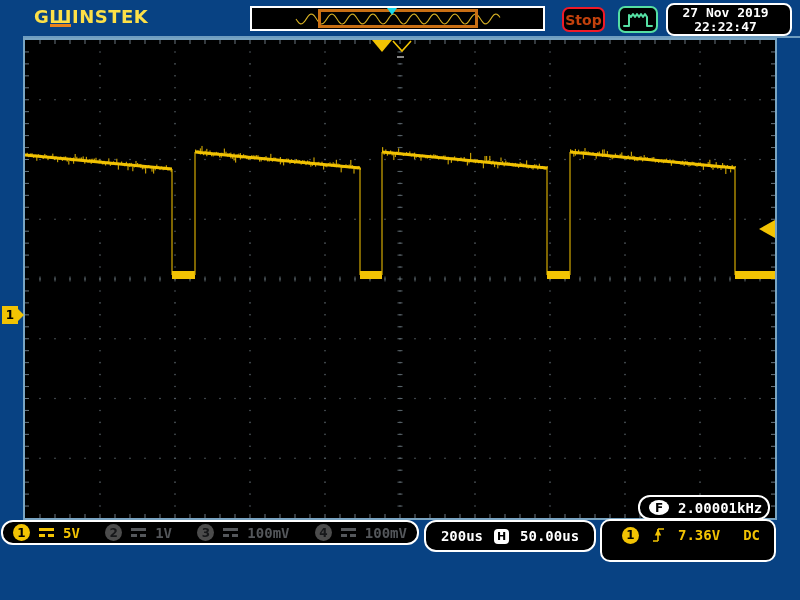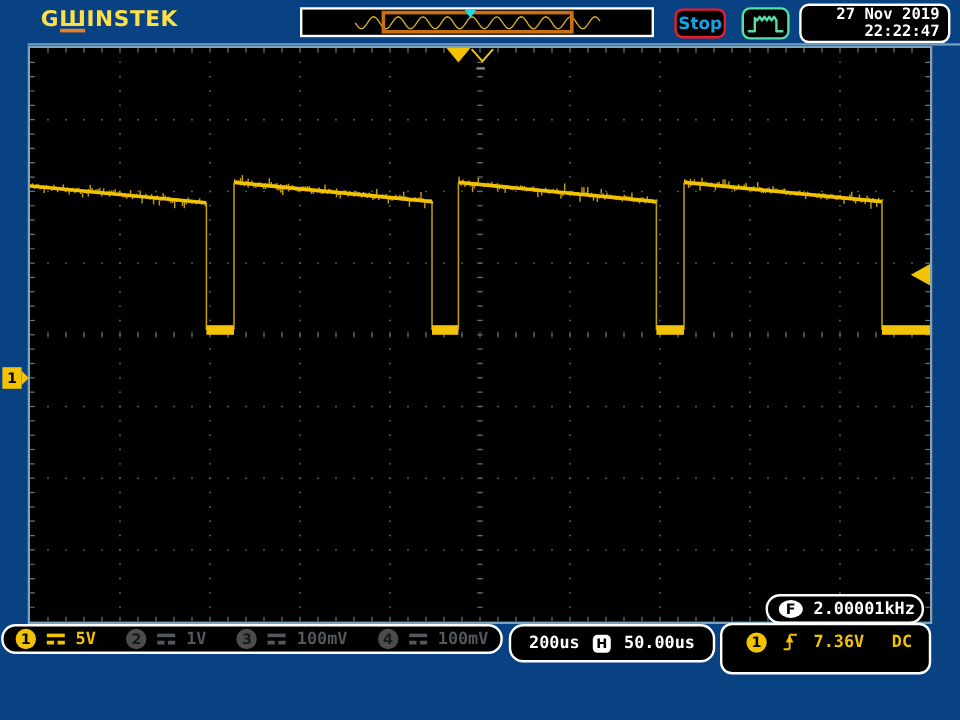--- a/index.html
+++ b/index.html
@@ -34,36 +34,36 @@
   }
   .pv-marker {
     position: absolute; left: 135px; top: 0; width: 0; height: 0;
     border-left: 5px solid transparent; border-right: 5px solid transparent;
     border-top: 7px solid #19d9e9;
   }
 
   .stop-btn {
     left: 562px; top: 7px; width: 43px; height: 25px;
     background: #000; border: 2px solid #ef1a28; border-radius: 7px;
-    color: #0ea5e9; font-weight: bold; font-size: 14px;
+    color: #c2410c; font-weight: bold; font-size: 14px;
     font-family: "DejaVu Sans", sans-serif;
     display: flex; align-items: center; justify-content: center;
     cursor: pointer;
   }
   .pulse-btn {
     left: 618px; top: 6px; width: 40px; height: 27px;
     background: #000; border: 2px solid #55dfa3; border-radius: 7px;
     display: flex; align-items: center; justify-content: center;
     cursor: pointer;
   }
   .datetime {
     left: 666px; top: 3px; width: 126px; height: 33px;
     background: #000; border: 2px solid #fff; border-radius: 8px;
     color: #fff; font-size: 13px; line-height: 14px; font-weight: bold;
-    text-align: right; padding: 1px 7px 0 0;
+    text-align: center; padding: 1px 7px 0 0;
   }
 
   .top-sep { left: 23px; top: 36px; width: 777px; height: 2px; background: #6f9dc0; }
 
   
   .grid-area {
     left: 23px; top: 38px; width: 754px; height: 482px;
     background: #000; border: 2px solid #79a5c3;
   }
 

